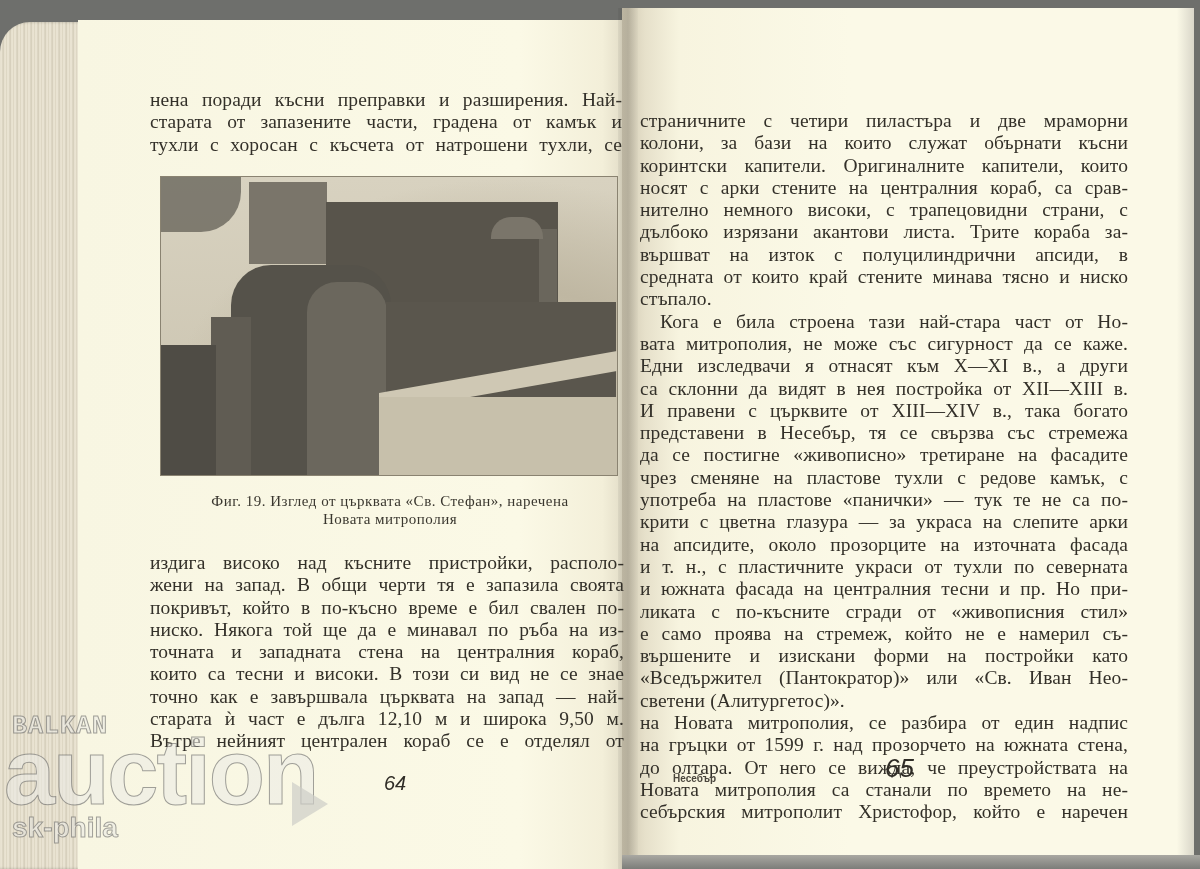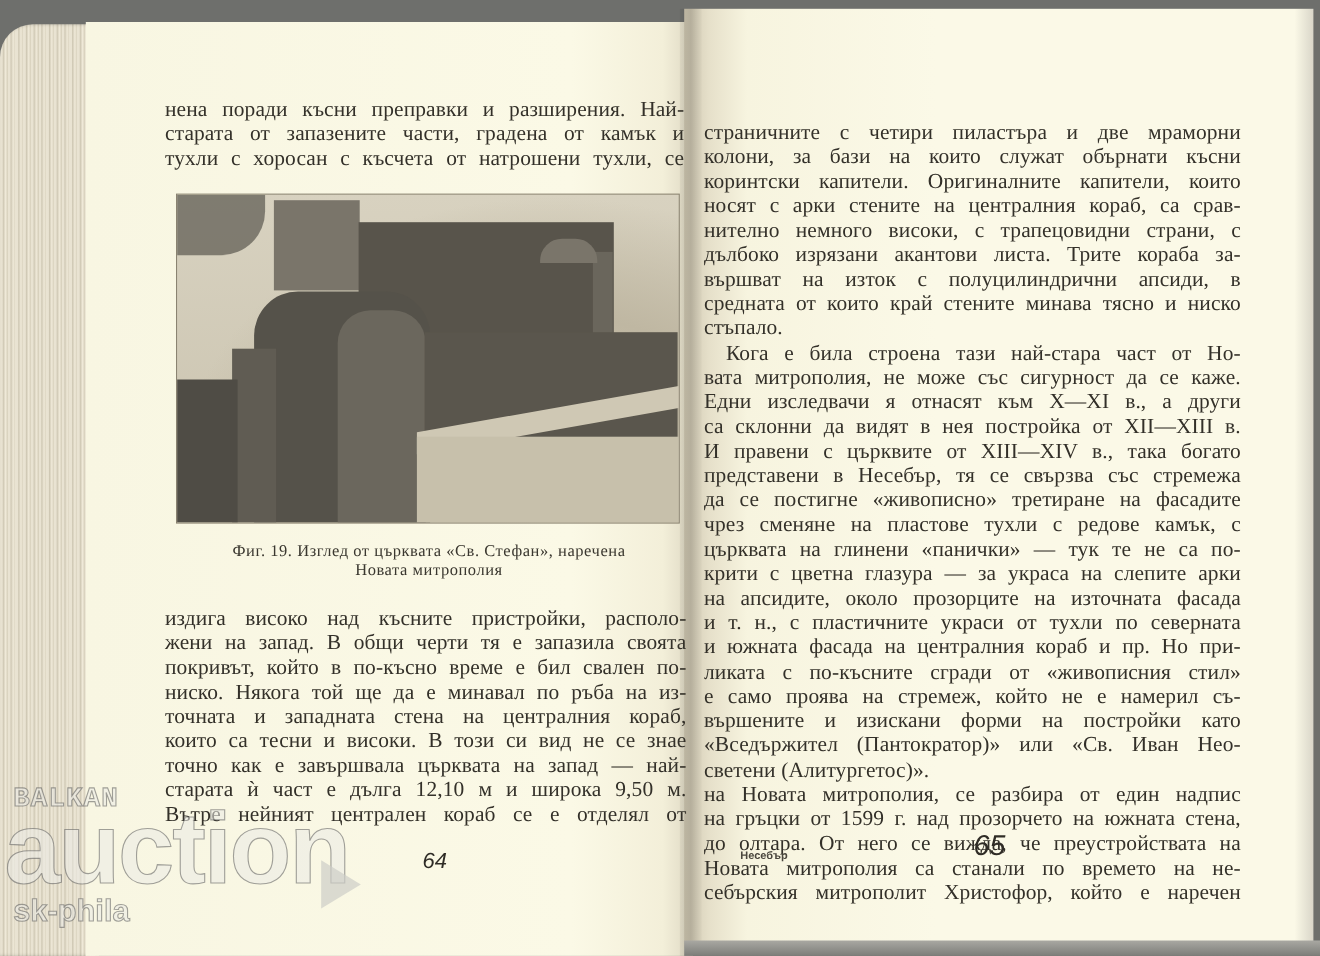--- a/index.html
+++ b/index.html
@@ -137,25 +137,25 @@
   <span class="line">средната от които край стените минава тясно и ниско</span>
   <span class="line last">стъпало.</span>
   <span class="line indent">Кога е била строена тази най-стара част от Но-</span>
   <span class="line">вата митрополия, не може със сигурност да се каже.</span>
   <span class="line">Едни изследвачи я отнасят към X—XI в., а други</span>
   <span class="line">са склонни да видят в нея постройка от XII—XIII в.</span>
   <span class="line">И правени с църквите от XIII—XIV в., така богато</span>
   <span class="line">представени в Несебър, тя се свързва със стремежа</span>
   <span class="line">да се постигне «живописно» третиране на фасадите</span>
   <span class="line">чрез сменяне на пластове тухли с редове камък, с</span>
-  <span class="line">църквата на глинени «панички» — тук те не са по-</span>
+  <span class="line">употреба на пластове «панички» — тук те не са по-</span>
   <span class="line">крити с цветна глазура — за украса на слепите арки</span>
   <span class="line">на апсидите, около прозорците на източната фасада</span>
   <span class="line">и т. н., с пластичните украси от тухли по северната</span>
-  <span class="line">и южната фасада на централния кораб и пр. Но при-</span>
+  <span class="line">и южната фасада на централния тесни и пр. Но при-</span>
   <span class="line">ликата с по-късните сгради от «живописния стил»</span>
   <span class="line">е само проява на стремеж, който не е намерил съ-</span>
   <span class="line">вършените и изискани форми на постройки като</span>
   <span class="line">«Вседържител (Пантократор)» или «Св. Иван Нео-</span>
   <span class="line last">светени (Алитургетос)».</span>
   <span class="line">на Новата митрополия, се разбира от един надпис</span>
   <span class="line">на гръцки от 1599 г. над прозорчето на южната стена,</span>
   <span class="line">до олтара. От него се вижда, че преустройствата на</span>
   <span class="line">Новата митрополия са станали по времето на не-</span>
   <span class="line">себърския митрополит Христофор, който е наречен</span>

